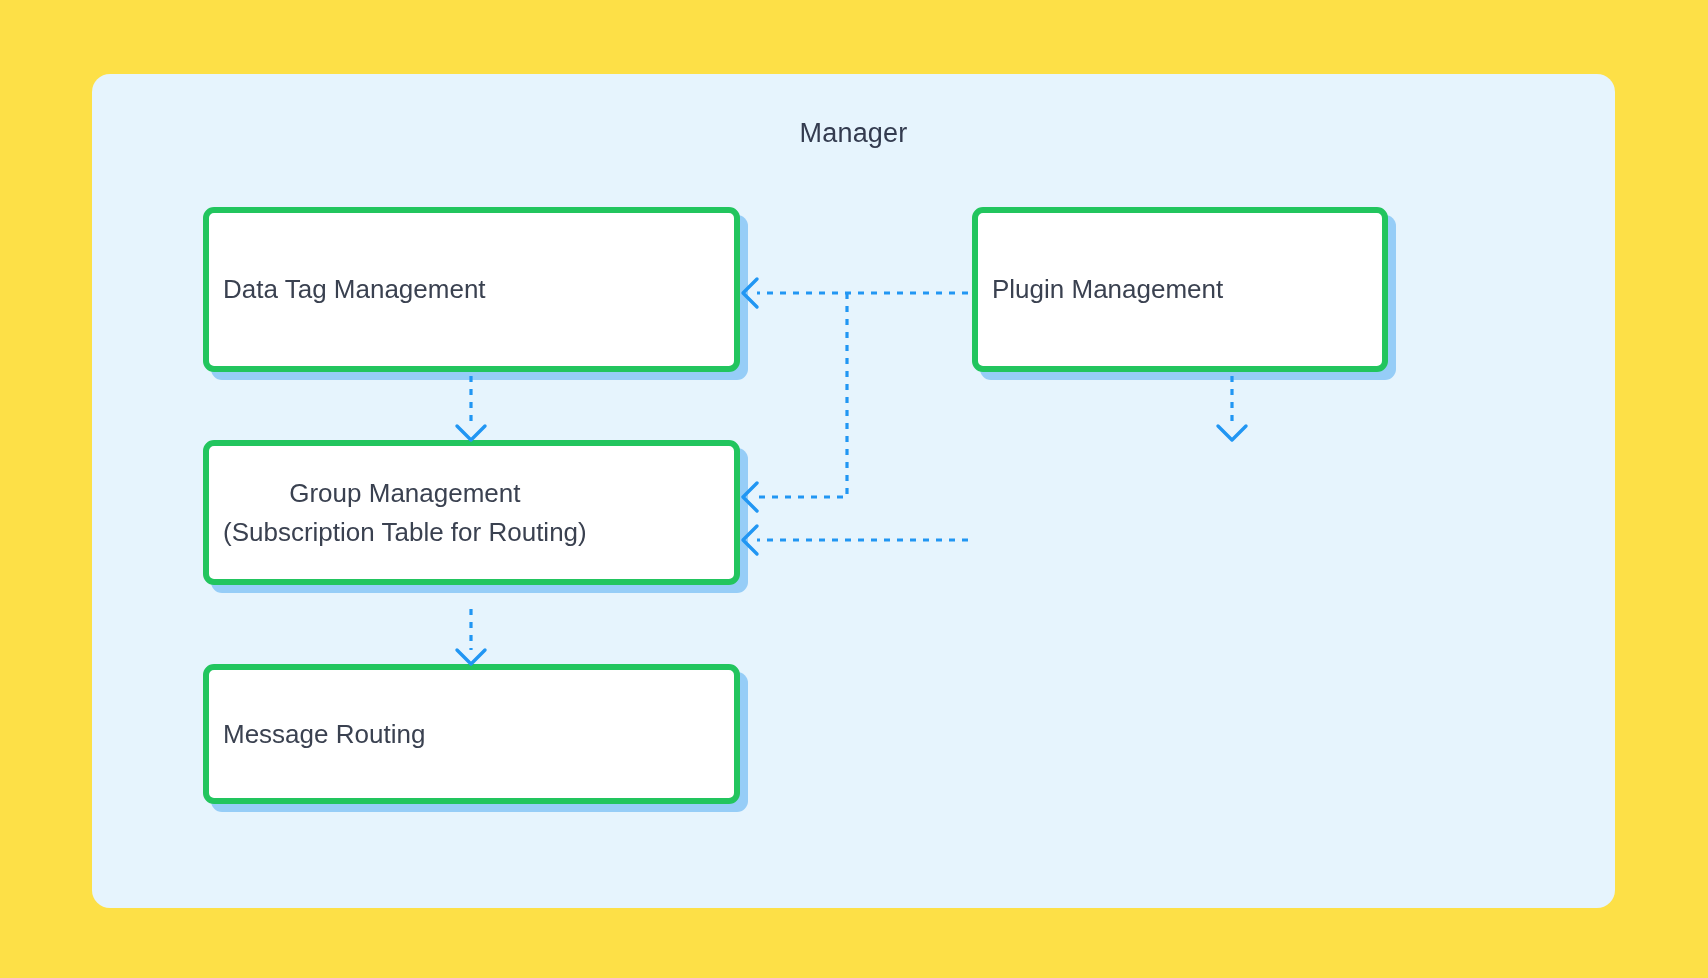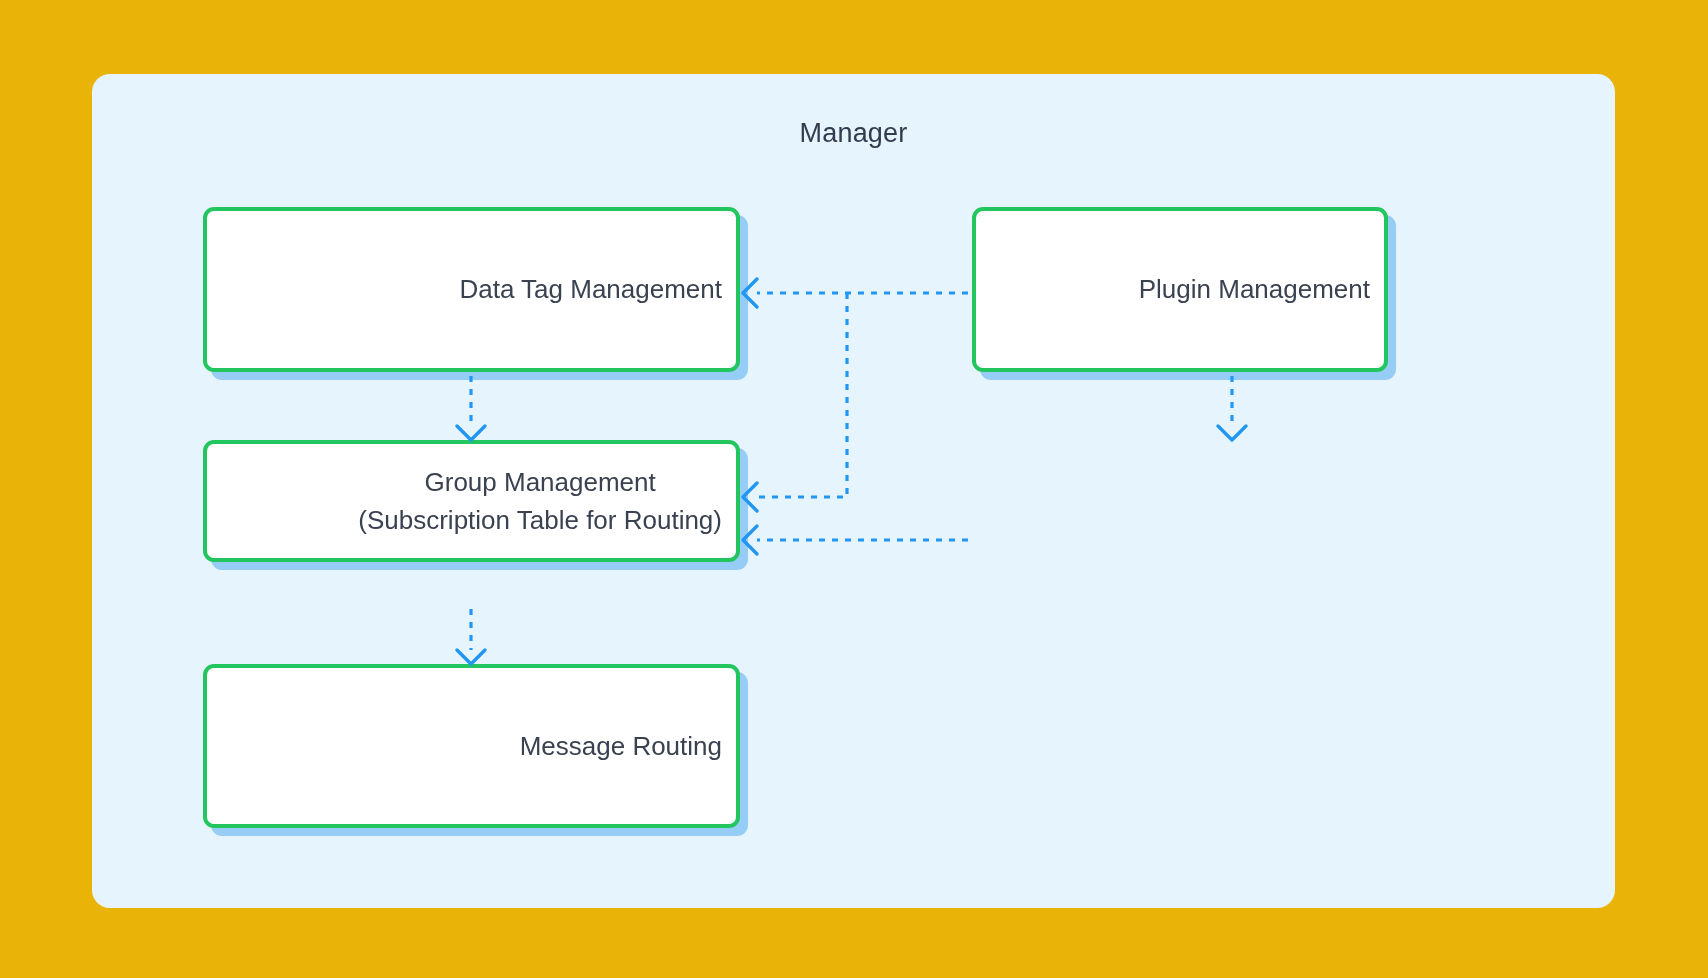--- a/index.html
+++ b/index.html
@@ -11,21 +11,21 @@
     width: 1708px;
     height: 978px;
     font-family: "Liberation Sans", sans-serif;
     overflow: hidden;
   }
 
   #stage {
     position: relative;
     width: 1708px;
     height: 978px;
-    background: #eab308;
+    background: #fde047;
   }
 
   
   #manager-container {
     position: absolute;
     left: 92px;
     top: 74px;
     width: 1523px;
     height: 834px;
     background: #e6f4fd;
@@ -41,43 +41,43 @@
     font-size: 27px;
     font-weight: 400;
     color: #333b4f;
     letter-spacing: 0.2px;
   }
 
   
   .node {
     position: absolute;
     background: #ffffff;
-    border: 4px solid #22c55e;
+    border: 6px solid #22c55e;
     border-radius: 11px;
     box-shadow: 8px 8px 0 0 #96cdf7;
     box-sizing: border-box;
     display: flex;
     align-items: center;
-    justify-content: flex-end;
+    justify-content: flex-start;
     z-index: 3;
   }
 
   .node-label {
     font-size: 26px;
     font-weight: 400;
     color: #3a4150;
     text-align: center;
     line-height: 1.48;
     white-space: pre-line;
     padding: 0 14px;
   }
 
   #node-data-tag      { left: 203px; top: 207px; width: 537px; height: 165px; }
-  #node-group         { left: 203px; top: 440px; width: 537px; height: 122px; padding-left: 48px; }
-  #node-message       { left: 203px; top: 664px; width: 537px; height: 164px; }
+  #node-group         { left: 203px; top: 440px; width: 537px; height: 145px; }
+  #node-message       { left: 203px; top: 664px; width: 537px; height: 140px; }
   #node-plugin        { left: 972px; top: 207px; width: 416px; height: 165px; }
   #node-adapter       { left: 972px; top: 440px; width: 520px; height: 165px; }
 
   
   #connectors {
     position: absolute;
     left: 0;
     top: 0;
     width: 1708px;
     height: 978px;

